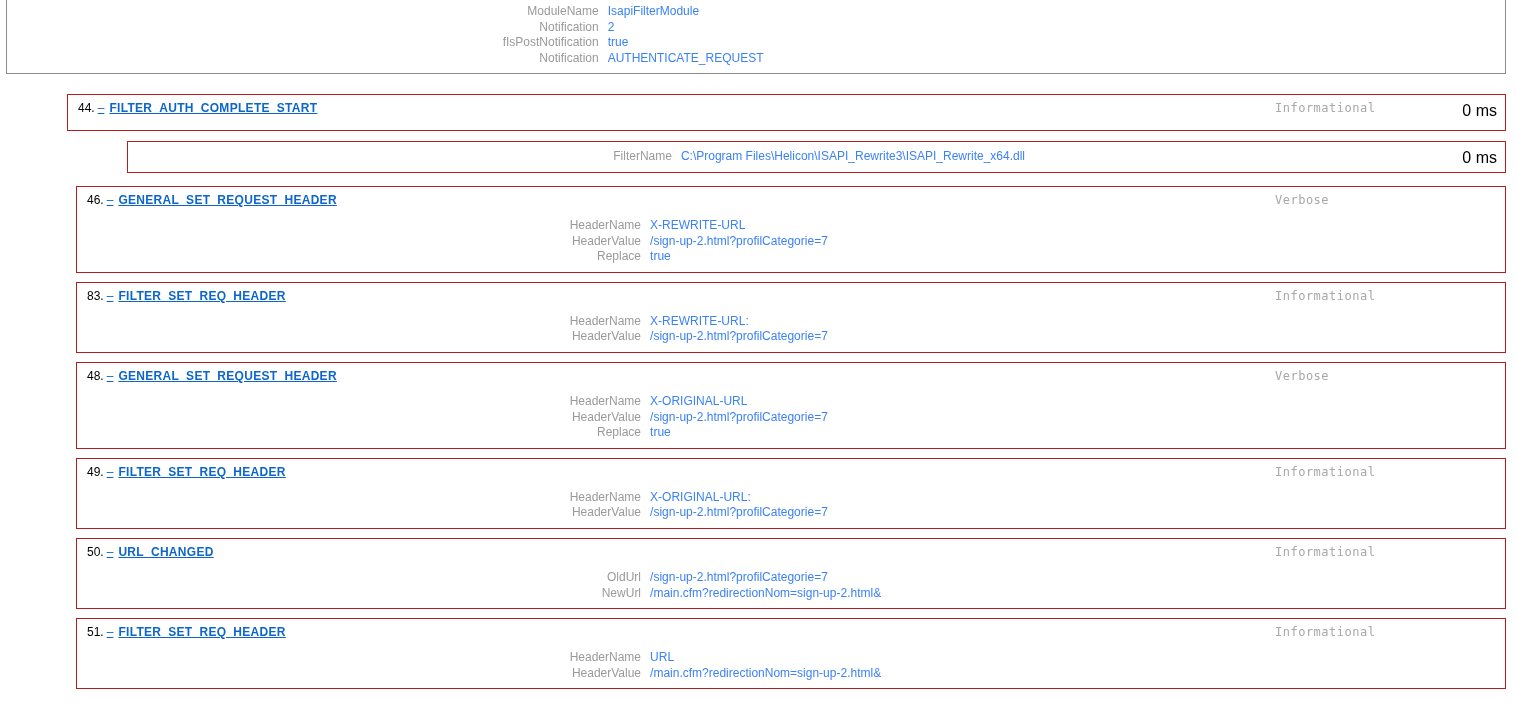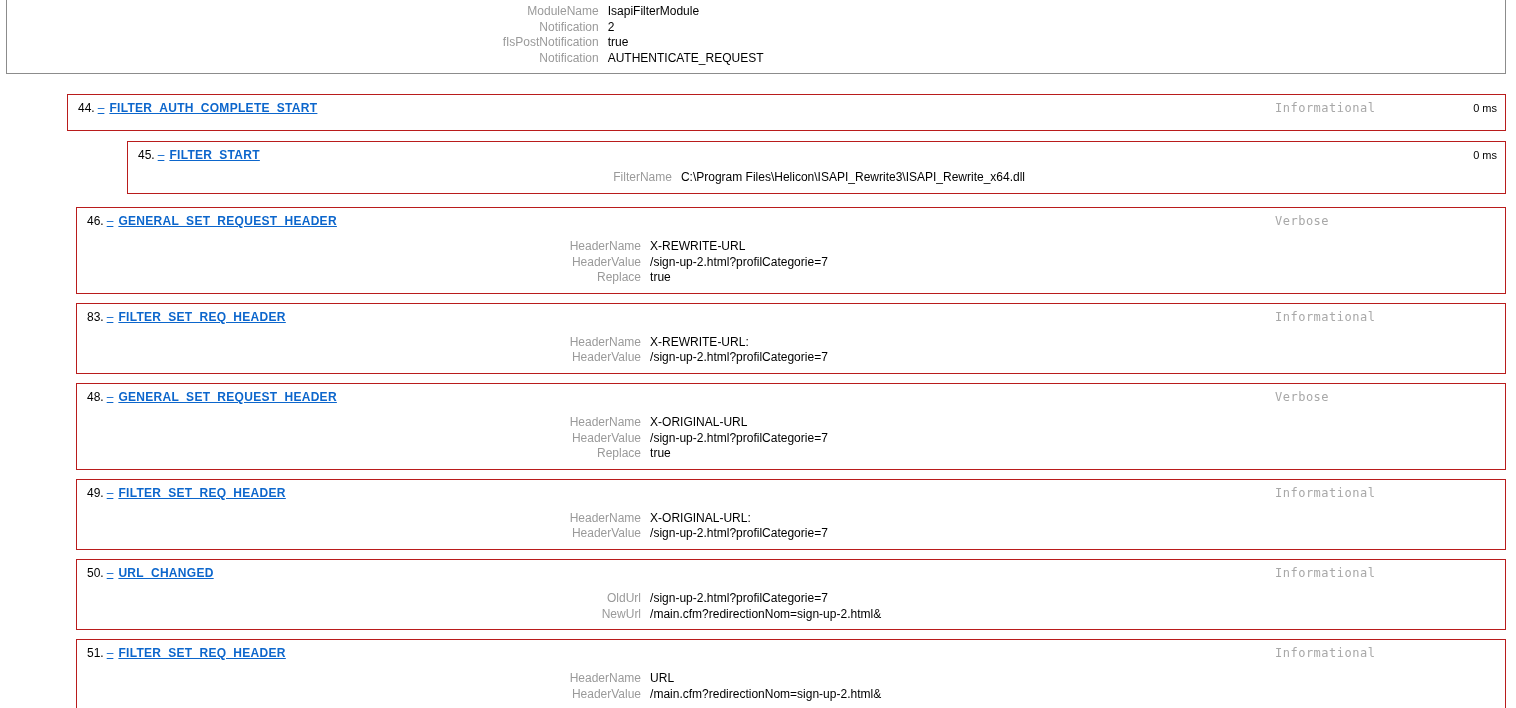--- a/index.html
+++ b/index.html
@@ -10,42 +10,42 @@
   
   .top-box{
     margin-left:6px;margin-right:10px;
     border:1px solid #8c8c8c;border-top:none;
     padding-top:4px;padding-bottom:7px;
     margin-bottom:20px;background:#fff;
   }
   
   .kv{display:flex;line-height:15.6px;white-space:nowrap;}
   .kv .k{width:39.5%;flex-shrink:0;text-align:right;color:#9a9a9a;}
-  .kv .v{padding-left:9px;color:#000000;}
+  .kv .v{padding-left:9px;color:#3b82f6;}
   
   .event{
     position:relative;background:#fff;
     border:1px solid #b91c1c;
     margin-right:10px;margin-bottom:10px;
   }
   .mb13{margin-bottom:13px;}
   .mb9{margin-bottom:9px;}
   .indent-1{margin-left:67px;}
   .indent-2{margin-left:127px;}
   .indent-3{margin-left:76px;}
   .title{padding:6px 0 0 10px;line-height:15px;white-space:nowrap;}
   .num{color:#000;}
   a.toggle{color:#0c66cc;text-decoration:underline;margin:0 5px 0 3px;cursor:pointer;}
   a.evt{color:#0c66cc;font-weight:bold;text-decoration:underline;letter-spacing:0.3px;cursor:pointer;}
   .severity{
     position:absolute;top:6px;right:0;width:230px;text-align:left;
     font-family:"DejaVu Sans Mono","Liberation Mono",monospace;
     font-size:12px;color:#a8a8a8;letter-spacing:0.5px;
   }
-  .duration{position:absolute;top:7px;right:8px;font-size:11px;color:#000;}
+  .duration{position:absolute;top:7px;right:8px;font-size:16px;color:#000;}
   .details{padding:10px 0 7px;}
   .details.d0{padding:0 0 14px;}
   .details.d1{padding:7px 0 7px;}
 </style>
 </head>
 <body>
 
 <div class="top-box">
   <div class="kv">
     <span class="k">ModuleName</span>
@@ -68,23 +68,20 @@
 <div class="event indent-1">
   <div class="title">
     <span class="num">44.</span><a class="toggle">–</a><a class="evt">FILTER_AUTH_COMPLETE_START</a>
   </div>
   <span class="severity">Informational</span>
   <span class="duration">0 ms</span>
   <div class="details d0"></div>
 </div>
 
 <div class="event indent-2 mb13">
-  <div class="title">
-    <span class="num">45.</span><a class="toggle">–</a><a class="evt">FILTER_START</a>
-  </div>
   <span class="duration">0 ms</span>
   <div class="details d1">
     <div class="kv">
       <span class="k">FilterName</span>
       <span class="v">C:\Program Files\Helicon\ISAPI_Rewrite3\ISAPI_Rewrite_x64.dll</span>
     </div>
   </div>
 </div>
 
 <div class="event indent-3 mb9">

